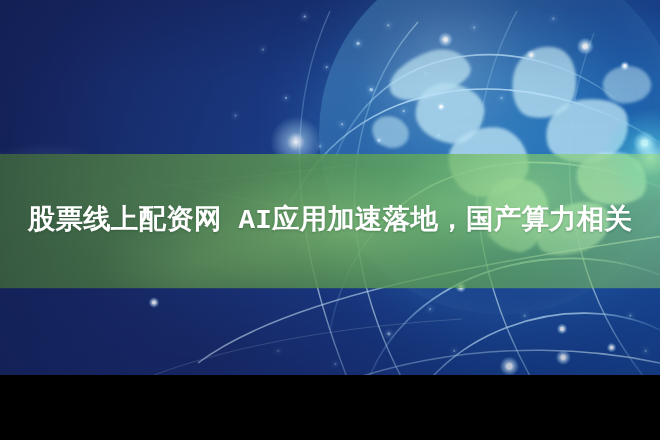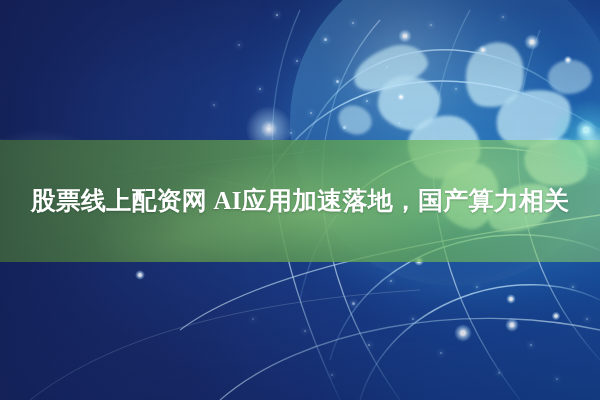--- a/index.html
+++ b/index.html
@@ -4,23 +4,23 @@
 <style>
   html, body {
     margin: 0;
     padding: 0;
     background: #000;
   }
 
   #banner {
     position: relative;
     width: 600px;
-    height: 400px;
+    height: 341px;
     overflow: hidden;
-    font-family: Liberation Serif, serif;
+    font-family: Liberation Mono, monospace;
     background: #16265f;
   }
 
   
   .bg-base {
     position: absolute;
     inset: 0;
     background:
       radial-gradient(ellipse 150% 120% at 88% 40%,
           rgba(30,120,190,0.75) 0%,

